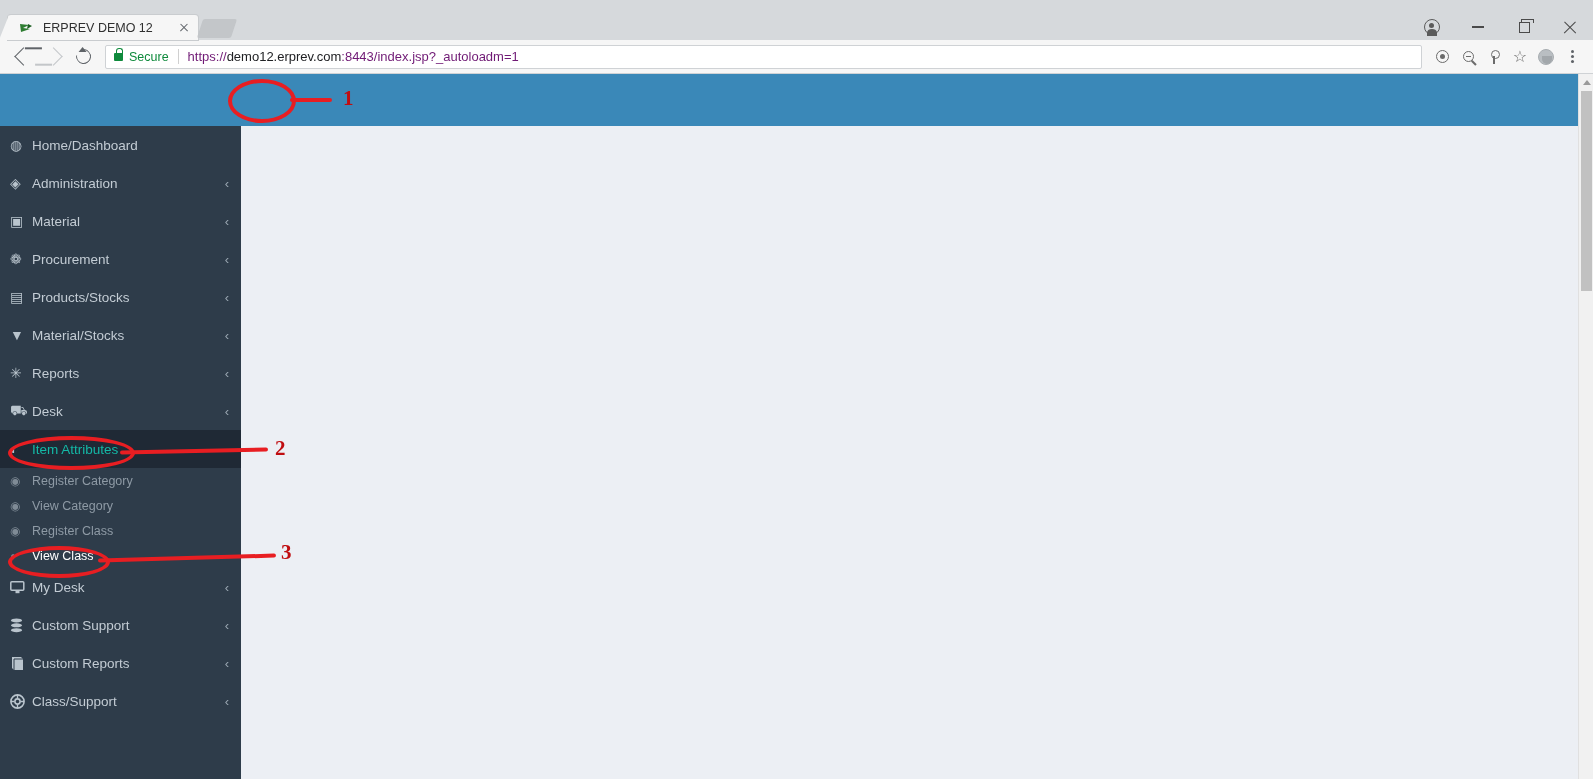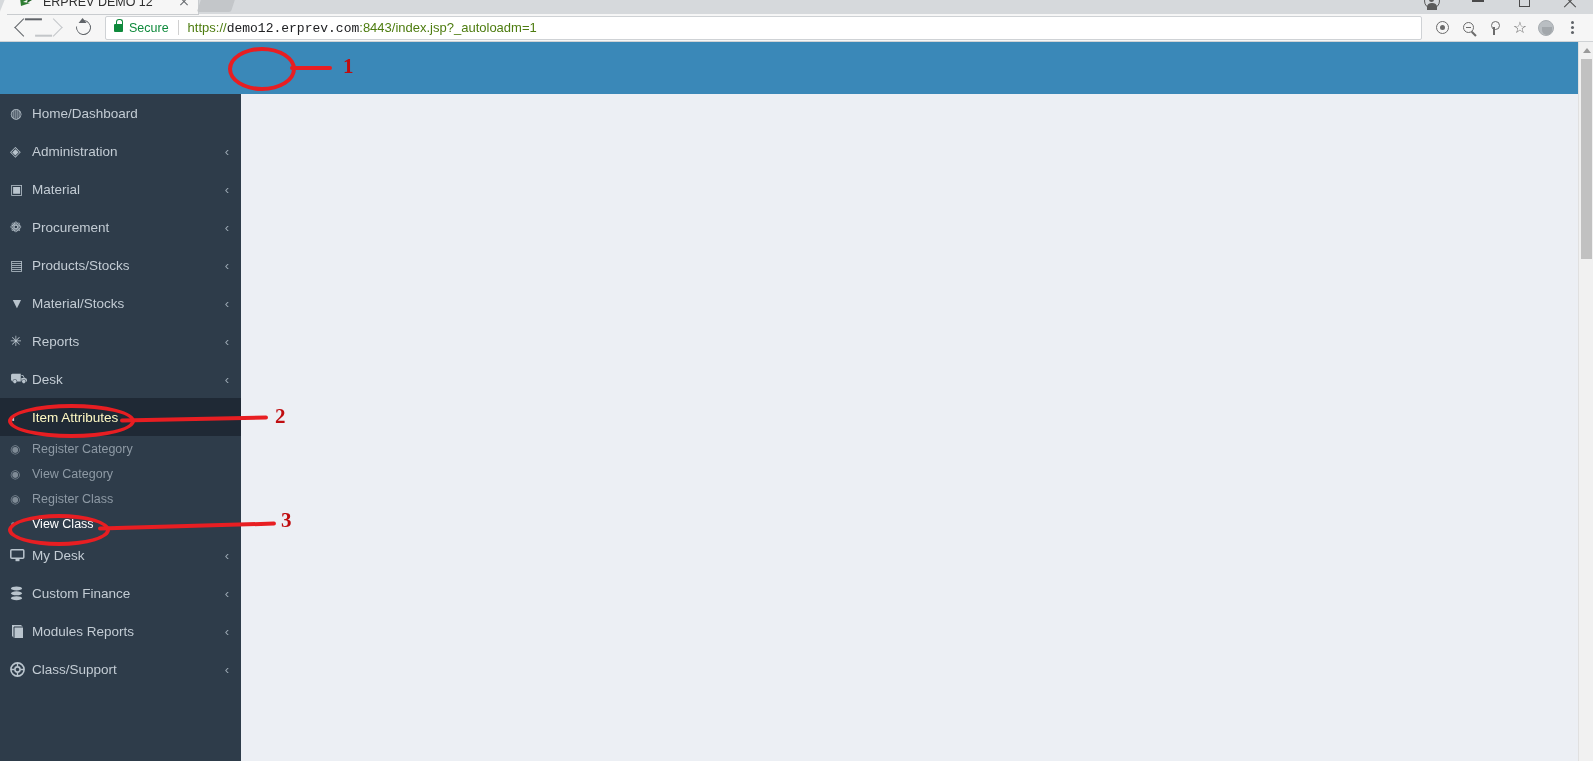--- a/index.html
+++ b/index.html
@@ -7,21 +7,21 @@
     width: 1593px; height: 779px;
     overflow: hidden;
     font-family: "Liberation Sans", sans-serif;
     background: #ffffff;
   }
 
   
   .browser { width: 1593px; height: 779px; position: relative; }
 
   .tabstrip {
-    height: 14px; background: #d6d9dc; position: relative;
+    height: 40px; background: #d6d9dc; position: relative;
     display: flex; align-items: flex-end;
   }
   .tab {
     position: relative; height: 25px; width: 190px; margin-left: 8px;
     background: #f6f6f6; border-top-left-radius: 3px; border-top-right-radius: 3px;
     display: flex; align-items: center; padding: 0 6px 0 10px;
     box-shadow: 0 0 0 1px #c9cccf;
   }
   .tab:before {
     content:""; position:absolute; left:-9px; bottom:0;
@@ -55,21 +55,21 @@
   }
   .wc-close:before { transform: rotate(45deg); }
   .wc-close:after  { transform: rotate(-45deg); }
   .profile-ic { width: 16px; height: 16px; border-radius: 50%; border: 1.4px solid #5b5b5b; position: relative; }
   .profile-ic:before { content:""; position:absolute; left:4.3px; top:2.6px; width:5px; height:5px;
                        border-radius:50%; background:#5b5b5b; }
   .profile-ic:after { content:""; position:absolute; left:2px; top:9.2px; width:9.5px; height:7px;
                       border-radius:50% 50% 0 0; background:#5b5b5b; }
 
   .toolbar {
-    height: 28px; background: #f6f6f6; display: flex; align-items: center;
+    height: 34px; background: #f6f6f6; display: flex; align-items: center;
     padding: 0 8px; border-bottom: 1px solid #cfd2d5;
   }
   .navbtn { width: 30px; height: 30px; display:flex; align-items:center; justify-content:center; }
   .arrow-l, .arrow-r {
     width: 13px; height: 13px; border-left: 1.8px solid #5f6368; border-bottom: 1.8px solid #5f6368;
     position: relative;
   }
   .arrow-l { transform: rotate(45deg); }
   .arrow-r { transform: rotate(-135deg); border-color: #c3c6c9; }
   .arrow-l:after { content:""; position:absolute; left:0px; top:-1px; width:17px; height:1.8px;
@@ -89,22 +89,22 @@
     flex: 1; height: 24px; margin: 0 7px; background: #ffffff;
     border: 1px solid #cfd2d5; border-radius: 2px;
     display: flex; align-items: center; padding: 0 6px;
   }
   .lock { width: 9px; height: 8px; background: #0f8a3c; border-radius: 1px; position: relative; margin-left: 2px;}
   .lock:before { content:""; position:absolute; left:2px; top:-4.5px; width:5px; height:5px;
                  border:1.6px solid #0f8a3c; border-bottom:none; border-radius: 3px 3px 0 0; }
   .secure-label { color: #0f8a3c; font-size: 12.5px; margin-left: 6px; }
   .omni-sep { width: 1px; height: 15px; background: #d0d0d0; margin: 0 9px; }
   .url { font-size: 13px; color: #4d4d4d; white-space: nowrap; }
-  .url .host { color: #202124; font-family: Liberation Mono, monospace; }
-  .url .dim { color: #4d7c0f; }
+  .url .host { color: #202124; }
+  .url .dim { color: #701a75; }
   .tb-icons { display: flex; align-items: center; gap: 0px; }
   .tbic { width: 26px; height: 26px; display:flex; align-items:center; justify-content:center; }
   .ic-target { width: 13px; height: 13px; border: 1.4px solid #6b6b6b; border-radius: 50%; position: relative; }
   .ic-target:before { content:""; position:absolute; left:3px; top:3px; width:5px; height:5px;
                       background:#6b6b6b; border-radius:50%; }
   .ic-zoom { width: 11px; height: 11px; border: 1.6px solid #6b6b6b; border-radius: 50%; position: relative; }
   .ic-zoom:before { content:""; position:absolute; left:2px; top:3.7px; width:5px; height:1.5px; background:#6b6b6b; }
   .ic-zoom:after { content:""; position:absolute; right:-4px; bottom:-3px; width:6px; height:1.6px;
                    background:#6b6b6b; transform: rotate(45deg); }
   .ic-key { width: 12px; height: 14px; position: relative; }
@@ -162,21 +162,21 @@
   }
   .menu-item .mi-icon {
     width: 22px; flex: 0 0 22px; display: flex; align-items: center; justify-content: flex-start;
     color: #b9c4cd; font-size: 14px;
   }
   .menu-item .mi-label { flex: 1; white-space: nowrap; }
   .menu-item .mi-chevron {
     font-size: 13px; color: #9aa7b2; margin-left: auto;
   }
   .menu-item.active { background: #1f2935; color: #ffffff; }
-  .menu-item.active .mi-label { color: #fef9c3; }
+  .menu-item.active .mi-label { color: #14b8a6; }
   .submenu { background: #2e3c4a; }
   .sub-item {
     height: 25px; display: flex; align-items: center; padding-left: 10px;
     color: #8e9aa5; font-size: 12.5px;
   }
   .sub-item .sub-ic {
     width: 22px; flex: 0 0 22px; display: flex; align-items: center; color: #7f8b96; font-size: 12px;
   }
   .sub-item.highlight { color: #ffffff; }
 
@@ -395,32 +395,32 @@
       </div>
 
       <div class="menu-item">
         <span class="mi-icon">
           <svg width="13" height="15" viewBox="0 0 13 15">
               <ellipse cx="6.5" cy="2.4" rx="5.6" ry="2" fill="#b9c4cd"></ellipse>
               <ellipse cx="6.5" cy="7.3" rx="5.6" ry="2" fill="#b9c4cd"></ellipse>
               <ellipse cx="6.5" cy="12.2" rx="5.6" ry="2" fill="#b9c4cd"></ellipse>
             </svg>
         </span>
-        <span class="mi-label">Custom Finance</span>
+        <span class="mi-label">Custom Support</span>
         <span class="mi-chevron">‹</span>
       </div>
 
       <div class="menu-item">
         <span class="mi-icon">
           <svg width="14" height="15" viewBox="0 0 14 15">
               <path d="M2 1 L11 1 L13 3 L13 14 L4 14 L2 12 Z" fill="#b9c4cd"></path>
               <path d="M4 14 L4 3 L13 3" fill="none" stroke="#2e3c4a" stroke-width="1"></path>
             </svg>
         </span>
-        <span class="mi-label">Modules Reports</span>
+        <span class="mi-label">Custom Reports</span>
         <span class="mi-chevron">‹</span>
       </div>
 
       <div class="menu-item">
         <span class="mi-icon">
           <svg width="15" height="15" viewBox="0 0 15 15">
               <circle cx="7.5" cy="7.5" r="6.6" fill="none" stroke="#b9c4cd" stroke-width="1.6"></circle>
               <circle cx="7.5" cy="7.5" r="2.6" fill="none" stroke="#b9c4cd" stroke-width="1.6"></circle>
               <path d="M7.5 1 L7.5 4.5 M7.5 10.5 L7.5 14 M1 7.5 L4.5 7.5 M10.5 7.5 L14 7.5" stroke="#b9c4cd" stroke-width="1.4"></path>
             </svg>

